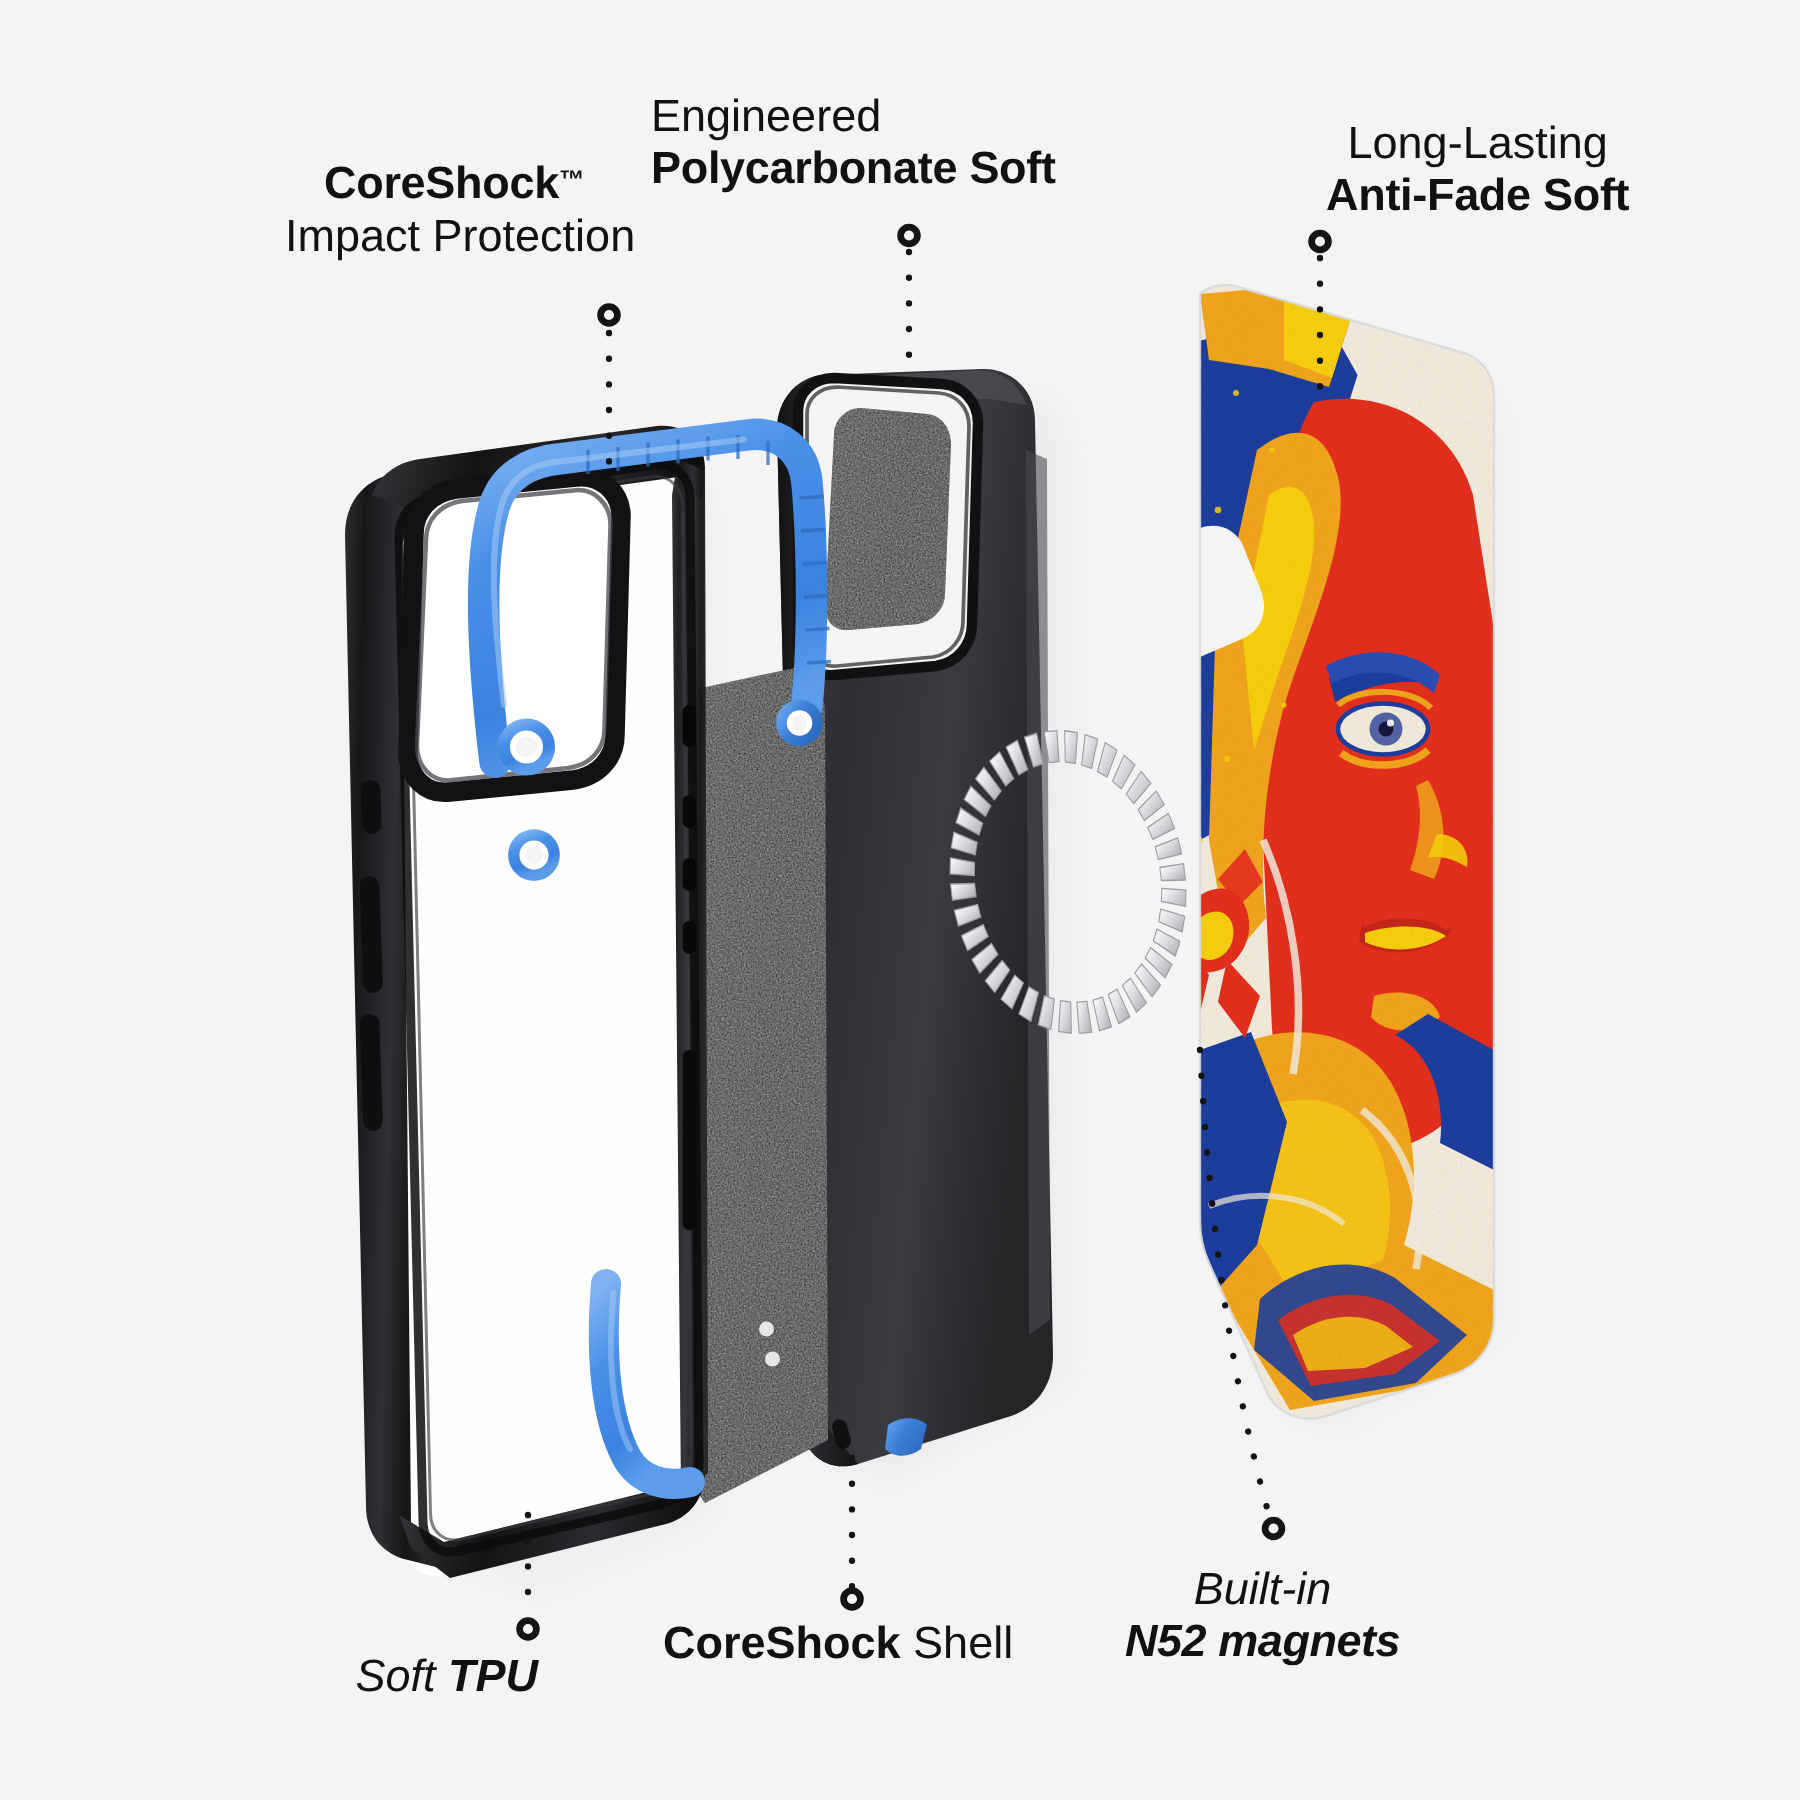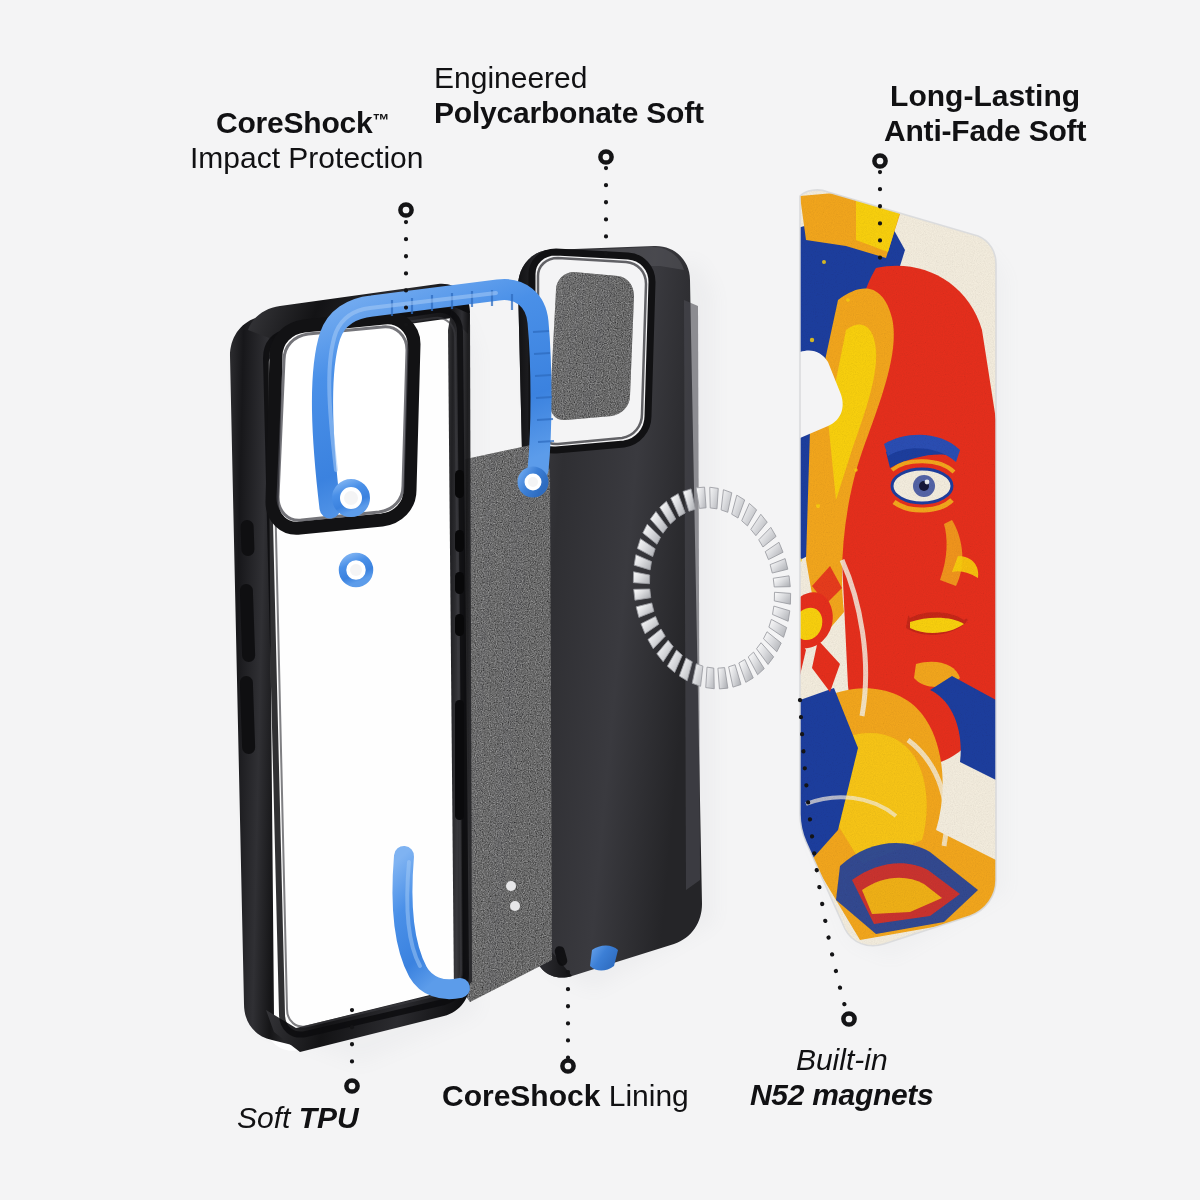--- a/index.html
+++ b/index.html
@@ -57,21 +57,21 @@
   }
   .callout.c-poly .ln1 { font-weight: 400; font-size: 30px; }
   .callout.c-poly .ln2 { font-weight: 700; font-size: 30px; letter-spacing: -0.2px; }
 
   .callout.c-antifade {
     left: 884px;
     top: 78px;
     font-size: 30px;
     text-align: center;
   }
-  .callout.c-antifade .ln1 { font-weight: 700; font-size: 30px; }
+  .callout.c-antifade .ln1 { font-weight: 400; font-size: 30px; }
   .callout.c-antifade .ln2 { font-weight: 700; font-size: 30px; letter-spacing: -0.2px; }
 
   .callout.c-tpu {
     left: 237px;
     top: 1100px;
     font-size: 30px;
     font-style: italic;
   }
   .callout.c-microfibre {
     left: 442px;
@@ -621,21 +621,21 @@
   </div>
 
   <div class="callout c-tpu">
     <span class="ln">
       <span class="light">Soft </span><span class="bold">TPU</span>
     </span>
   </div>
 
   <div class="callout c-microfibre">
     <span class="ln">
-      <span class="bold">CoreShock</span><span class="light"> Lining</span>
+      <span class="bold">CoreShock</span><span class="light"> Shell</span>
     </span>
   </div>
 
   <div class="callout c-n52">
     <span class="ln ln1">Built-in</span>
     <span class="ln ln2">N52 magnets</span>
   </div>
 
 </div>
 

